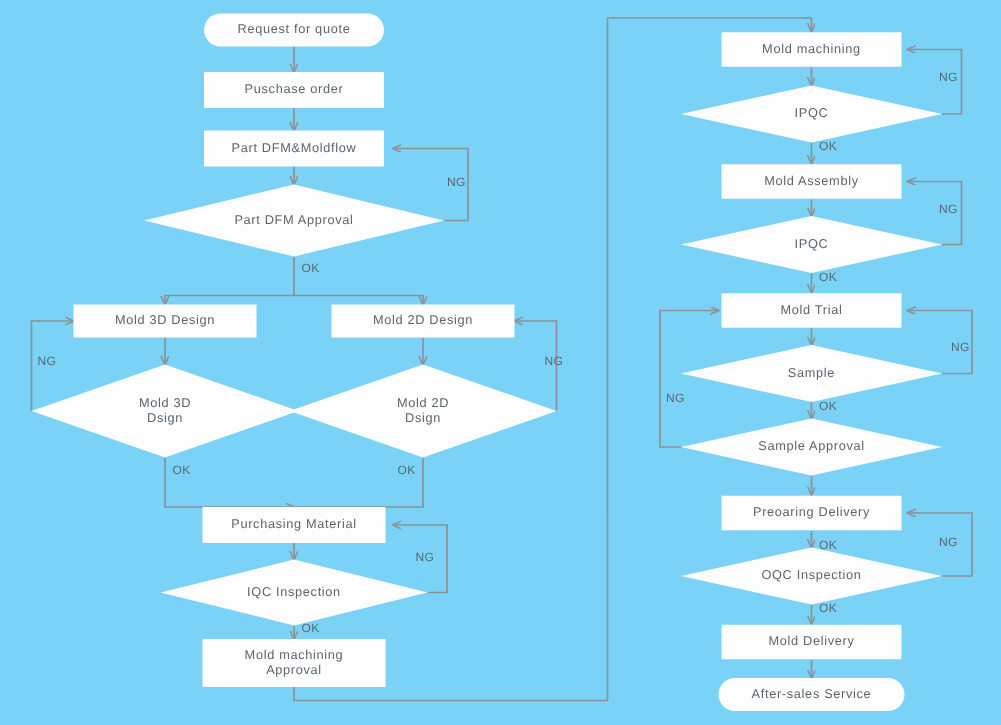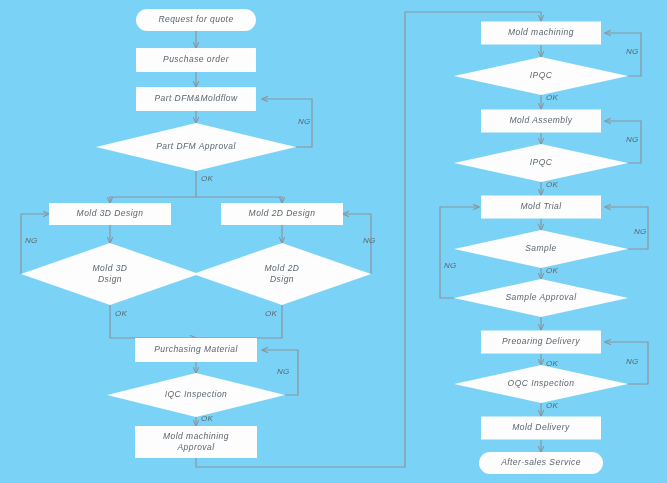--- a/index.html
+++ b/index.html
@@ -2,21 +2,21 @@
 <html><head>
 <meta charset="utf-8">
 <style>
   html,body{margin:0;padding:0;}
   body{
     width:667px;height:483px;
     background:#7ad3f7;
     font-family:"Liberation Sans", sans-serif;
     overflow:hidden;
   }
-  #chart-root{position:relative;width:667px;height:483px;font-style:italic;}
+  #chart-root{position:relative;width:667px;height:483px;}
   svg{display:block;}
   .node-text{
     font-family:"Liberation Sans", sans-serif;
     font-size:8.5px;
     fill:#5b656d;
     text-anchor:middle;
     dominant-baseline:middle;
     letter-spacing:.45px;
     pointer-events:none;
   }

